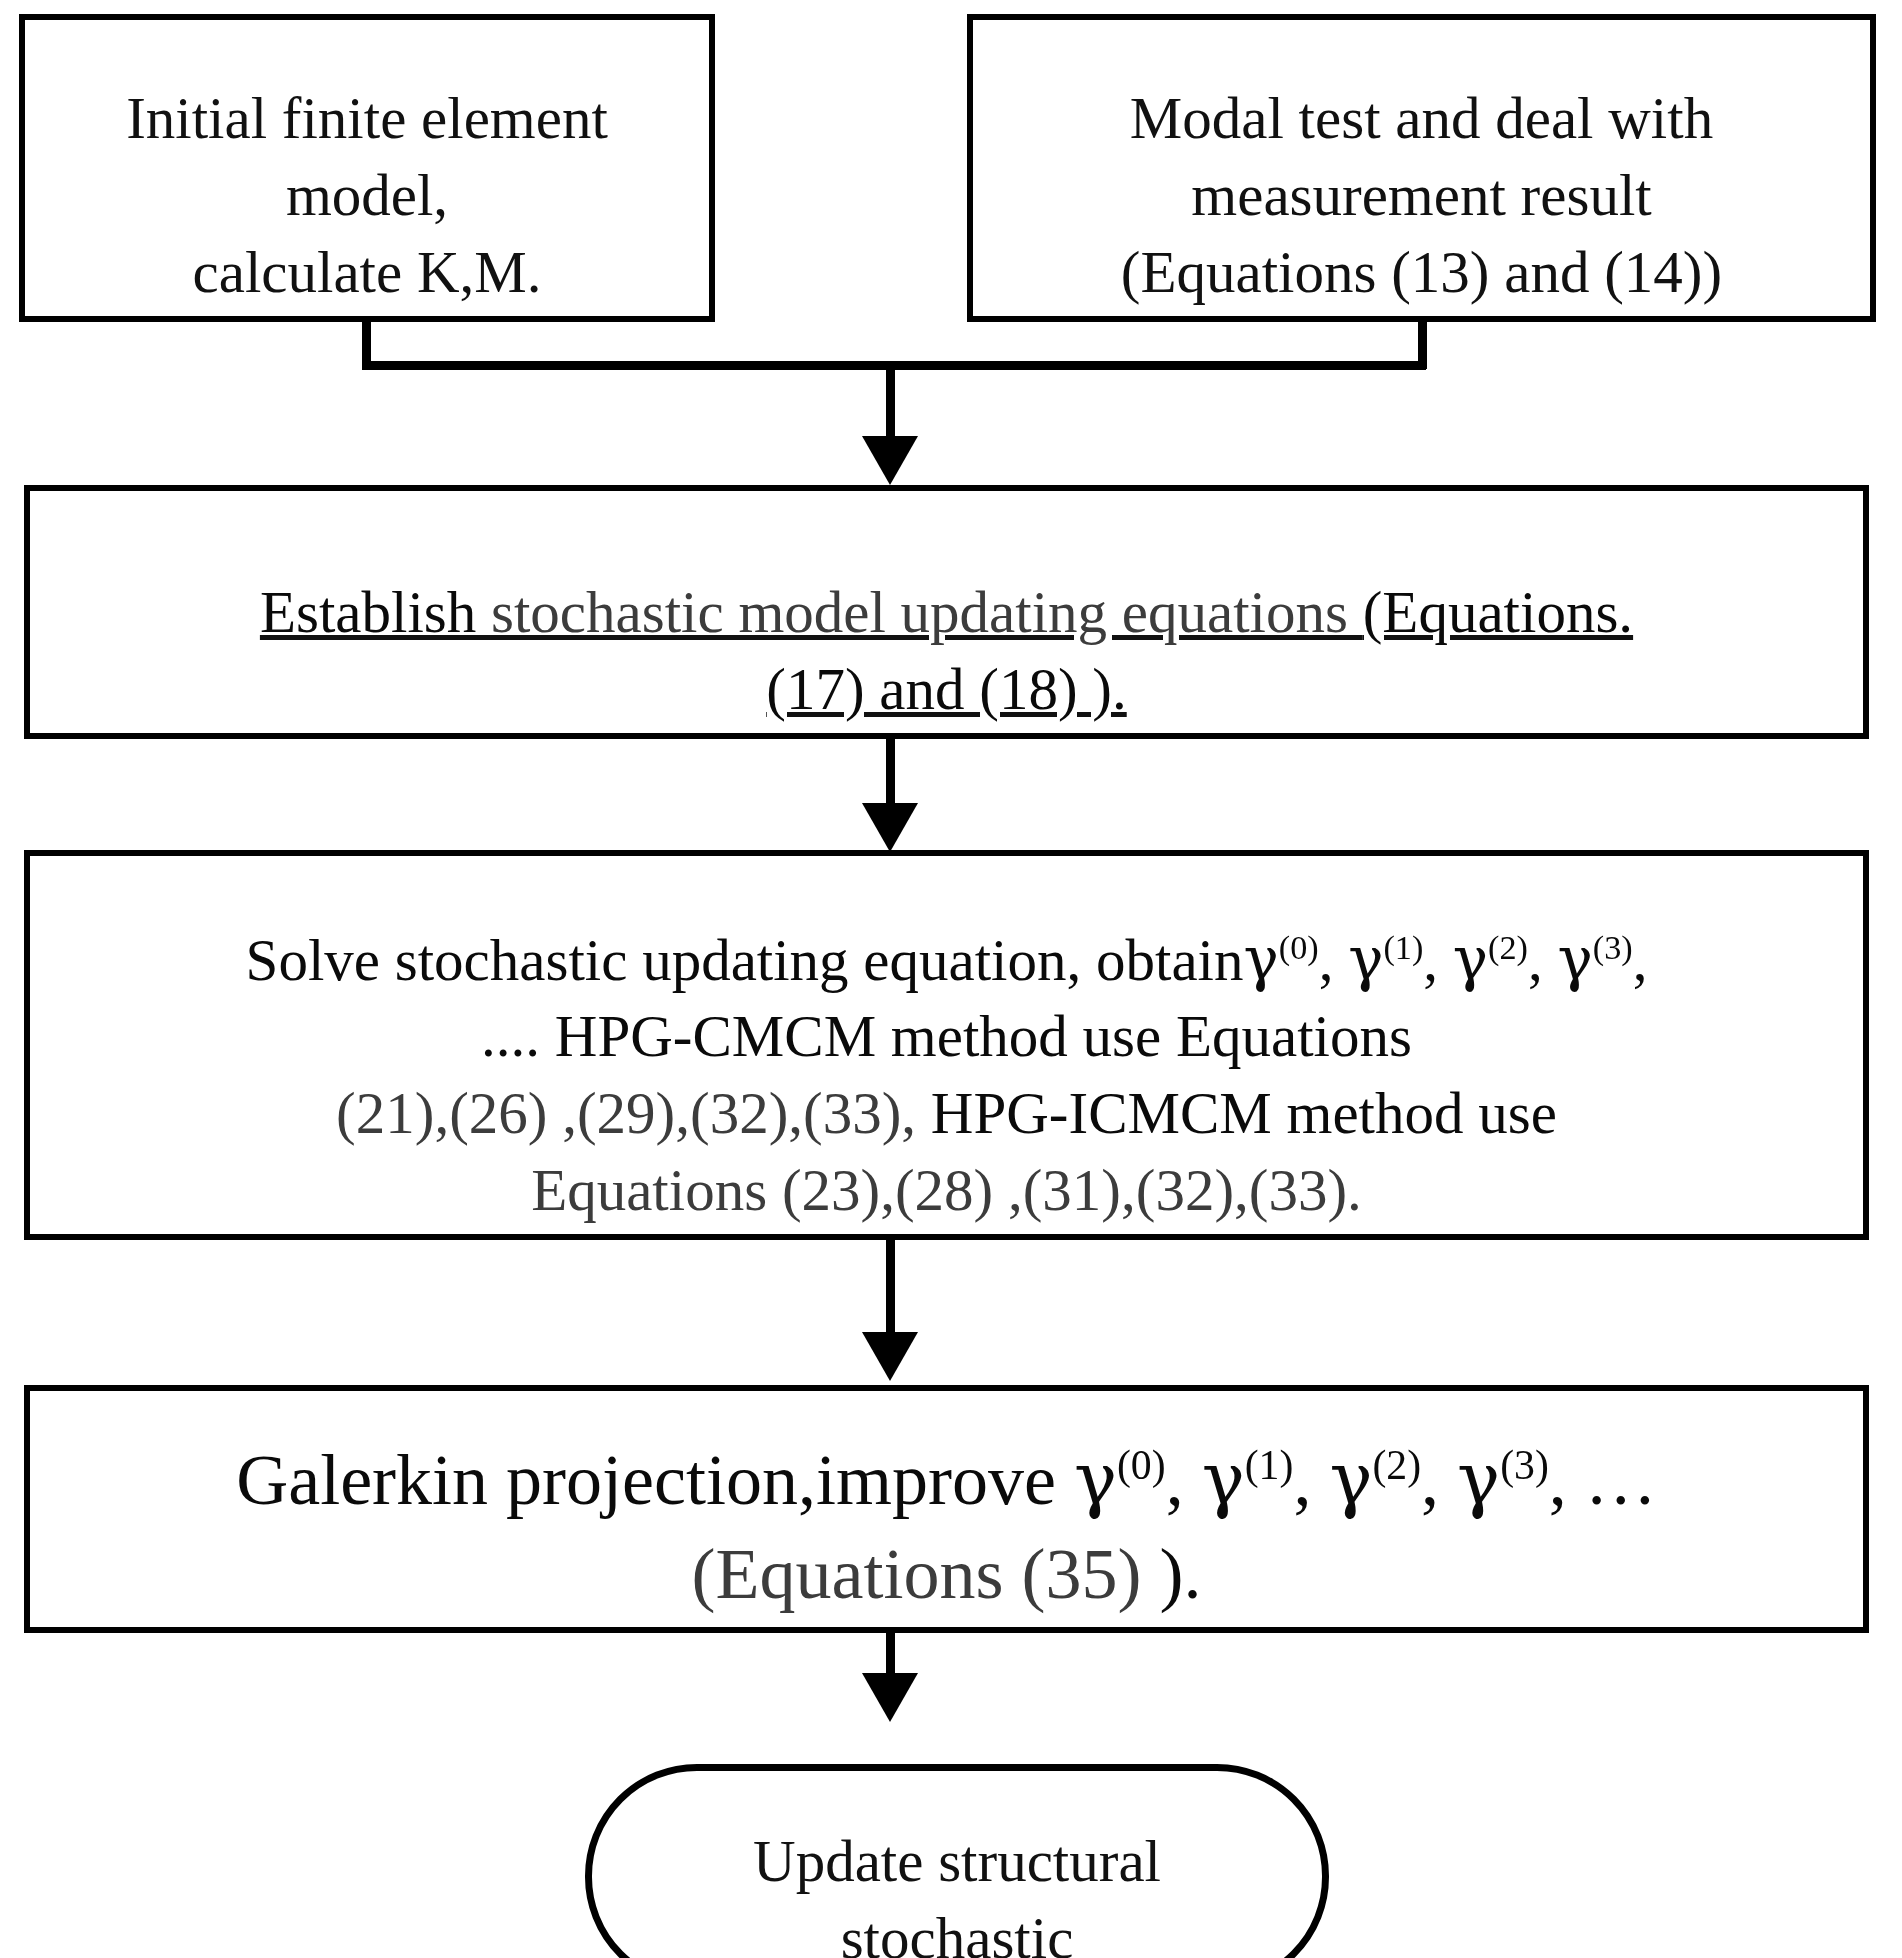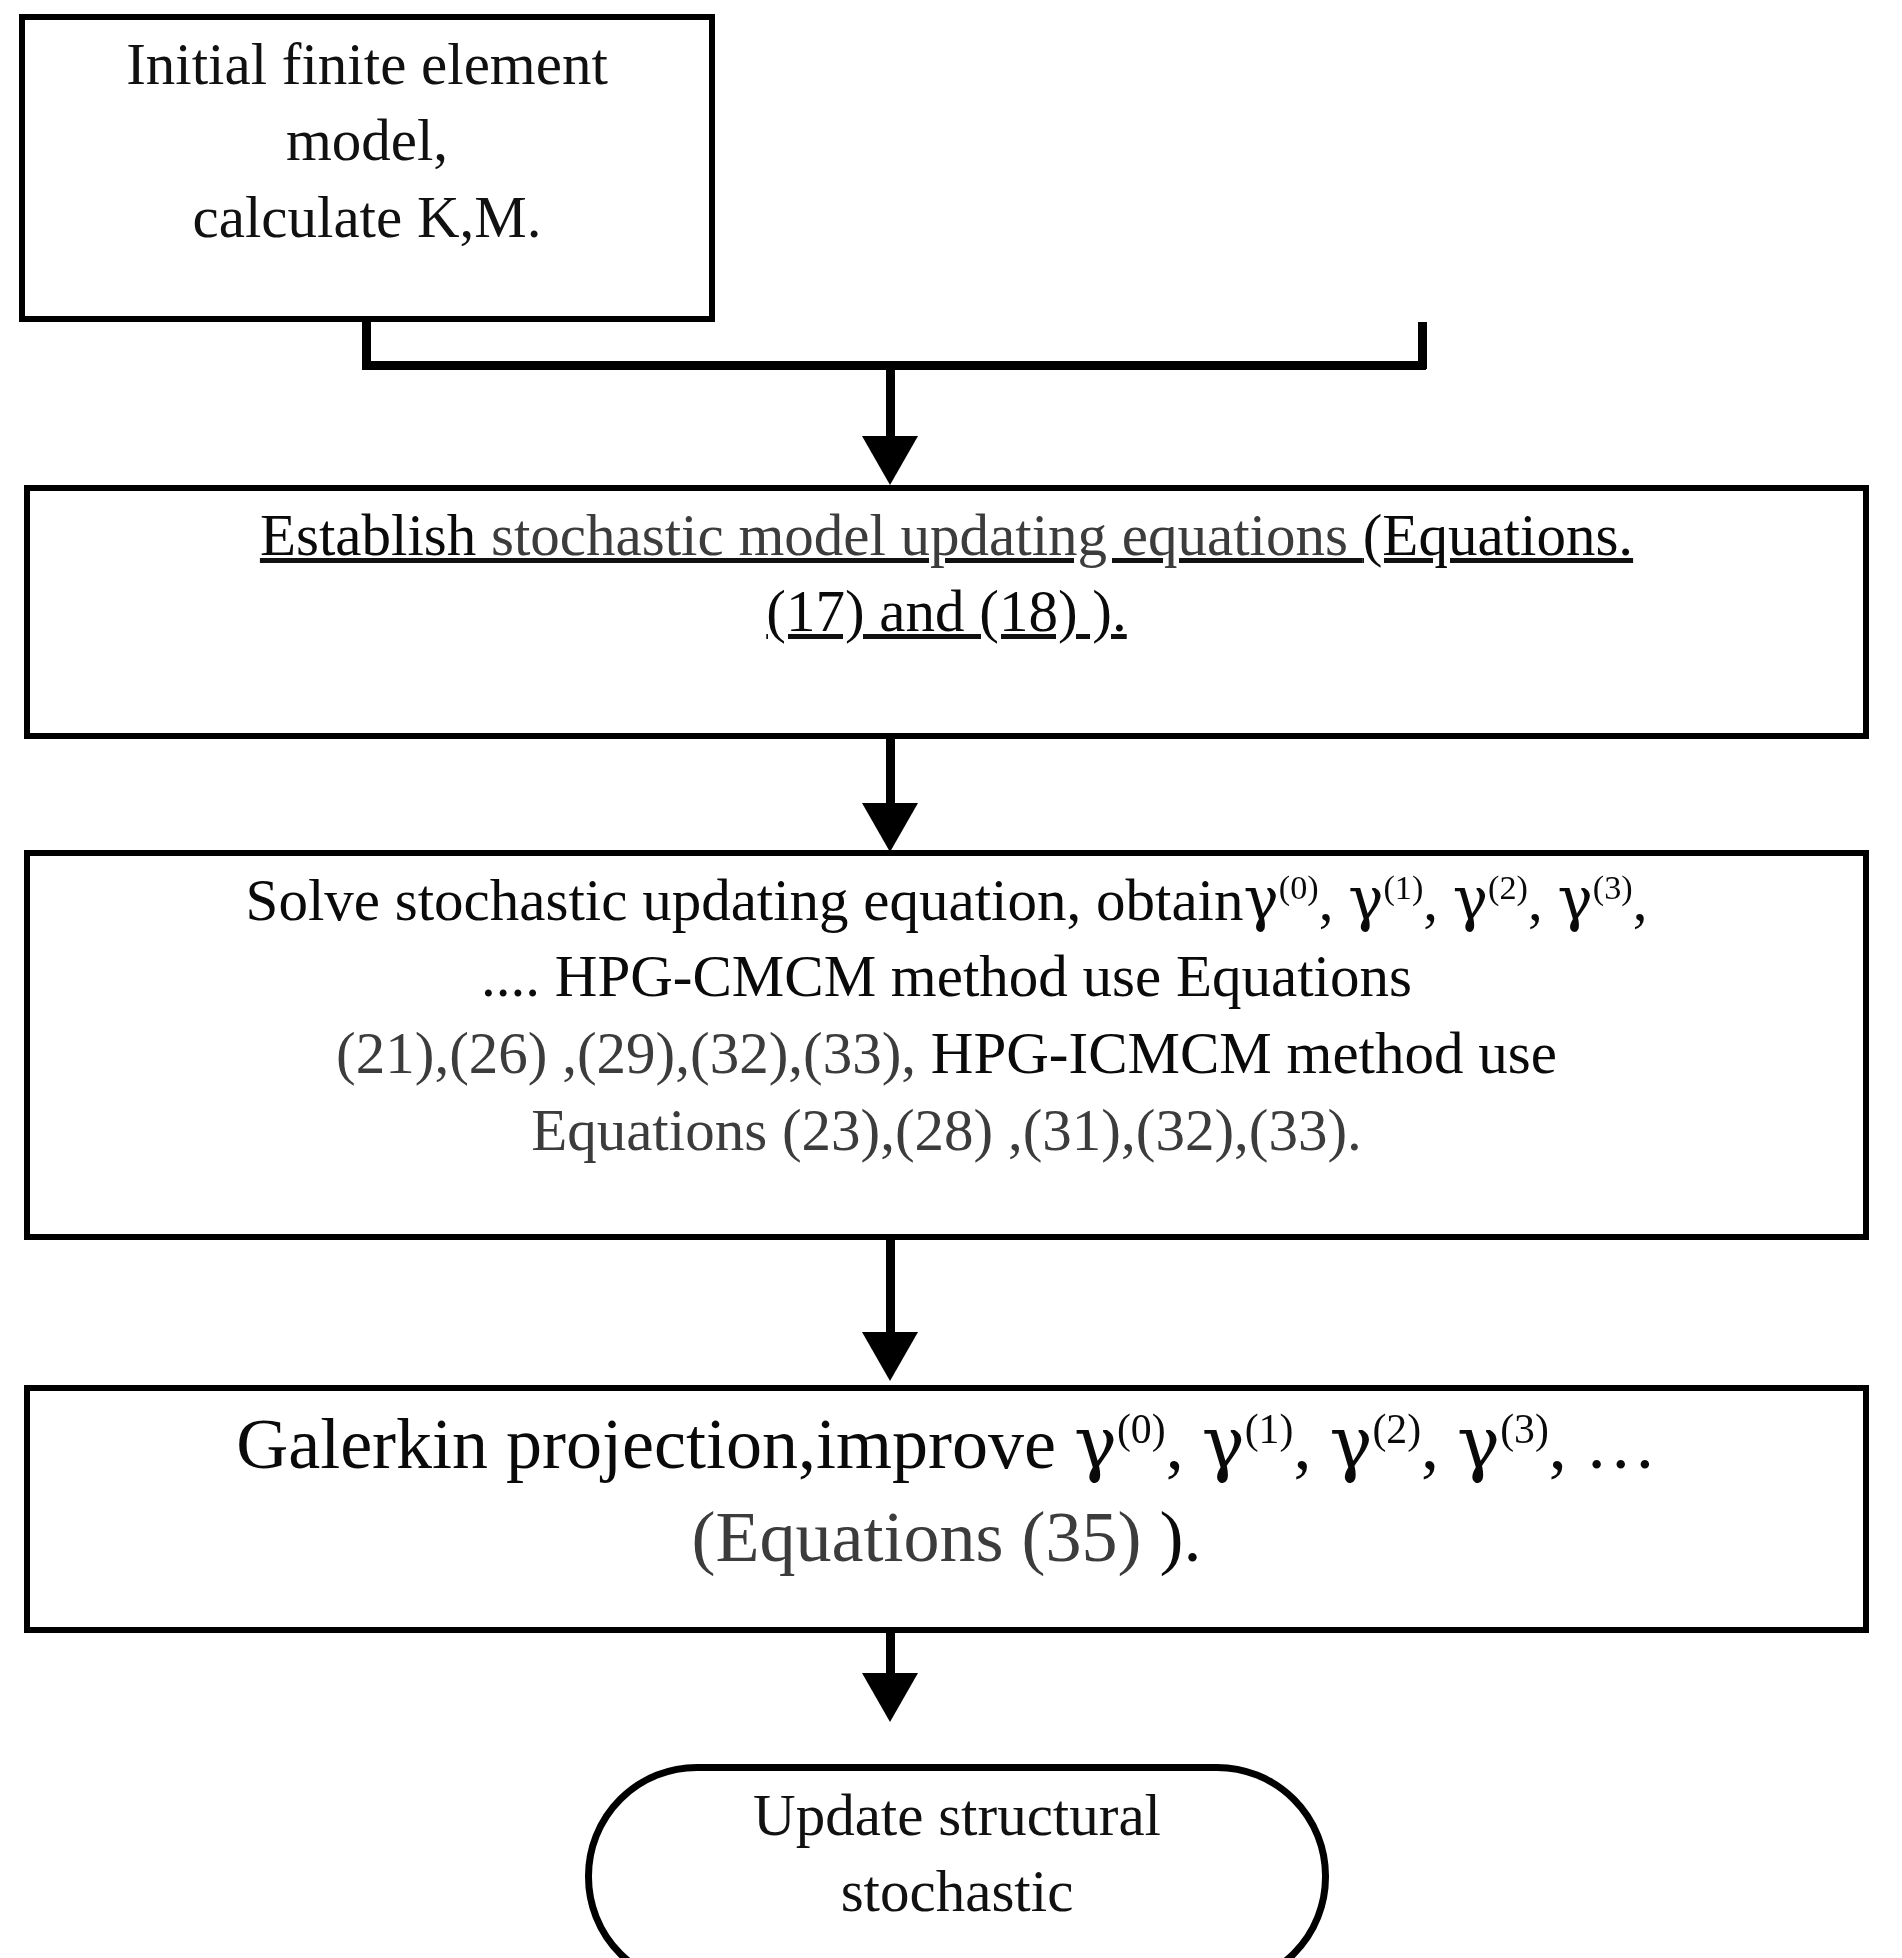--- a/index.html
+++ b/index.html
@@ -17,21 +17,21 @@
     overflow: hidden;
   }
 
   
   .node {
     position: absolute;
     box-sizing: border-box;
     border: 6.6px solid #000000;
     background: #ffffff;
     display: flex;
-    align-items: flex-start;
+    align-items: flex-end;
     justify-content: center;
     text-align: center;
     color: #111111;
     line-height: 1.30;
     padding: 5.7px 13.2px;
   }
   .node .txt {
     display: block;
     width: 100%;
   }
@@ -125,20 +125,27 @@
 
 <div id="canvas">
 
   <div class="node" id="node-initial-model">
     <span class="txt">
       <span>Initial finite element model,</span><br>
       <span>calculate K,M.</span>
     </span>
   </div>
 
+  <div class="node" id="node-modal-test">
+    <span class="txt">
+      <span>Modal test and deal with</span><br>
+      <span>measurement result</span><br>
+      <span>(Equations (13) and (14))</span>
+    </span>
+  </div>
 
   <div class="vline" id="merge-stub-left"></div>
   <div class="vline" id="merge-stub-right"></div>
   <div class="hline" id="merge-bar"></div>
   <div class="vline" id="merge-drop"></div>
   <div class="arrowhead" id="merge-arrow"></div>
 
   <div class="node" id="node-establish-equations">
     <span class="txt">
       <span class="black">Establish </span><span class="gray">stochastic model updating equations </span><span class="black">(Equations.</span><br>

